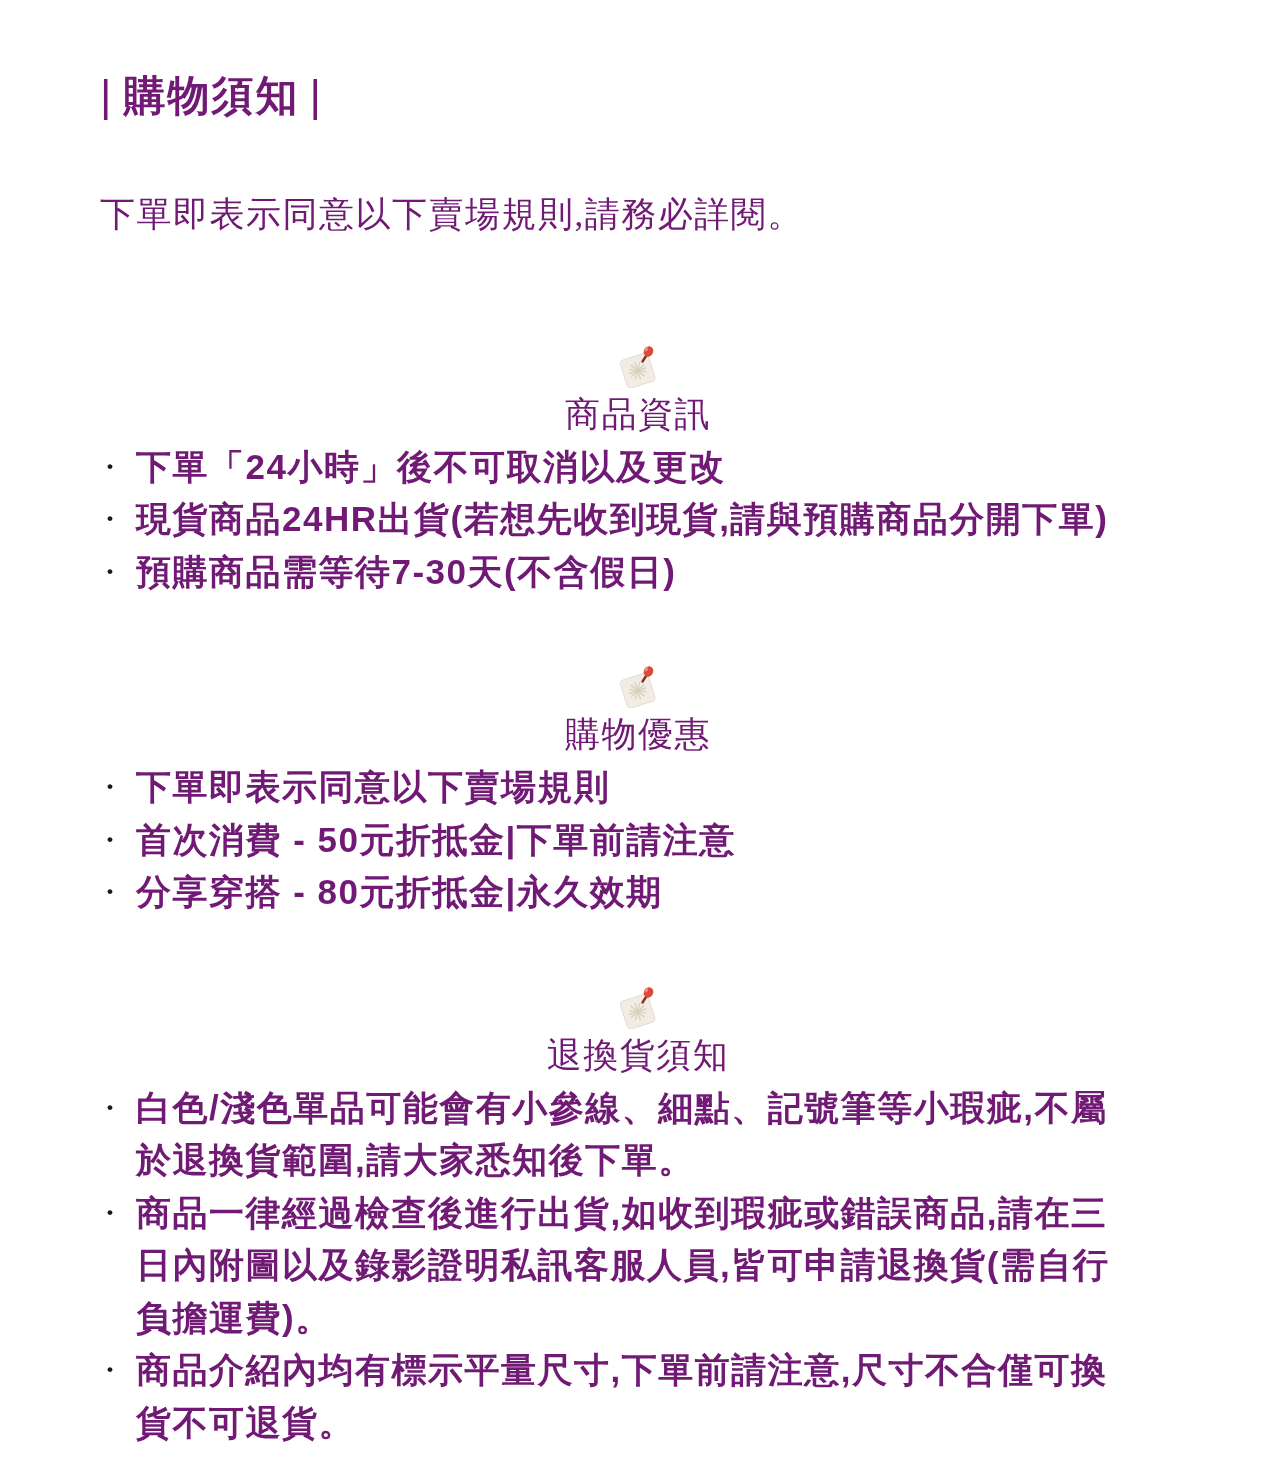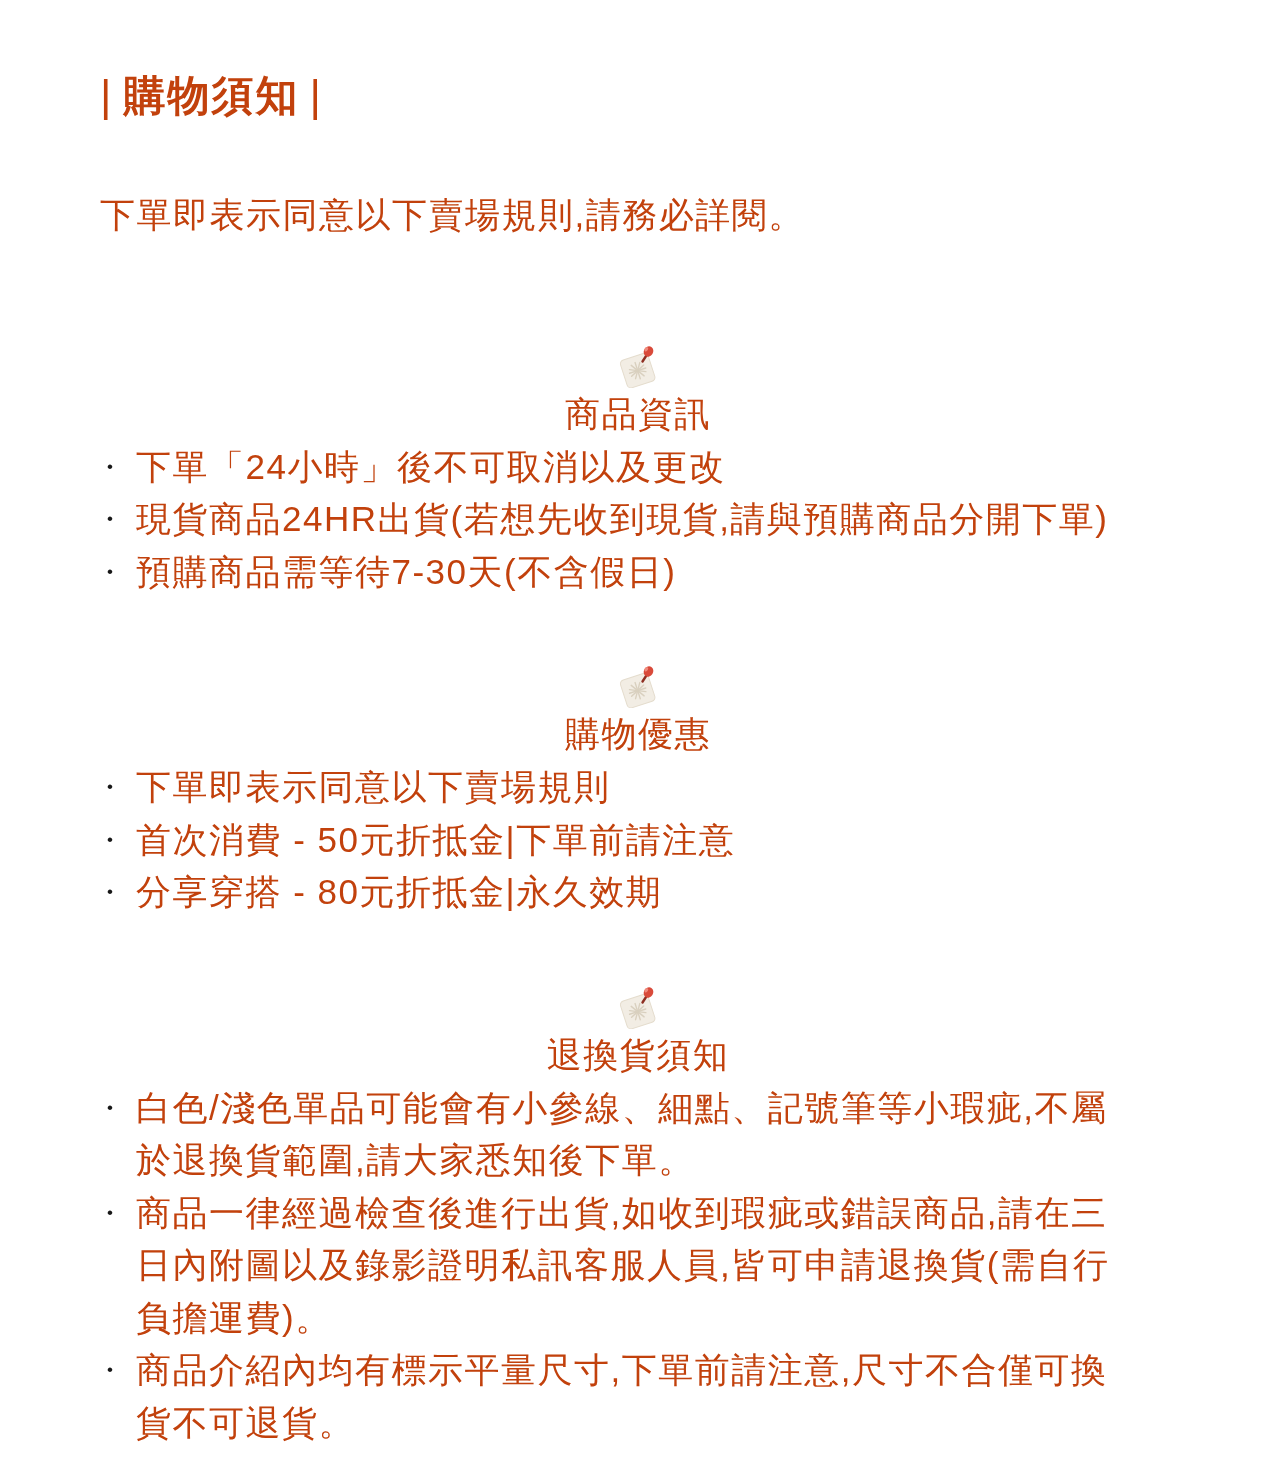--- a/index.html
+++ b/index.html
@@ -6,21 +6,21 @@
     margin: 0;
     padding: 0;
     background: #ffffff;
   }
   .page {
     position: relative;
     width: 1280px;
     height: 1463px;
     margin: 0 auto;
     background: #ffffff;
-    color: #c2410c;
+    color: #701a75;
     font-family: "Liberation Sans", sans-serif;
     box-sizing: border-box;
     padding: 66px 104px 0 100px;
     overflow: hidden;
   }
   .title {
     font-size: 42px;
     font-weight: 700;
     line-height: 58px;
     letter-spacing: 2px;
@@ -32,20 +32,21 @@
     margin: 0 10px;
     position: relative;
     top: 1px;
   }
   .title .bar.left { margin-left: 0; }
   .intro {
     margin-top: 64px;
     font-size: 35px;
     line-height: 52.5px;
     letter-spacing: 1.5px;
+    font-family: Liberation Serif, serif;
   }
   .section {
     margin-top: 64px;
   }
   .section.first {
     margin-top: 100px;
   }
   .section-header {
     display: flex;
     align-items: center;
@@ -67,20 +68,21 @@
     margin: 0;
     padding: 0;
     max-width: 1040px;
   }
   ul.notice-list li {
     position: relative;
     padding-left: 36px;
     font-size: 35px;
     line-height: 52.5px;
     letter-spacing: 1.5px;
+    font-weight: bold;
   }
   ul.notice-list li::before {
     content: "•";
     position: absolute;
     left: 7px;
     top: 0;
     font-size: 17px;
     line-height: 52.5px;
     letter-spacing: 0;
     color: #181818;

